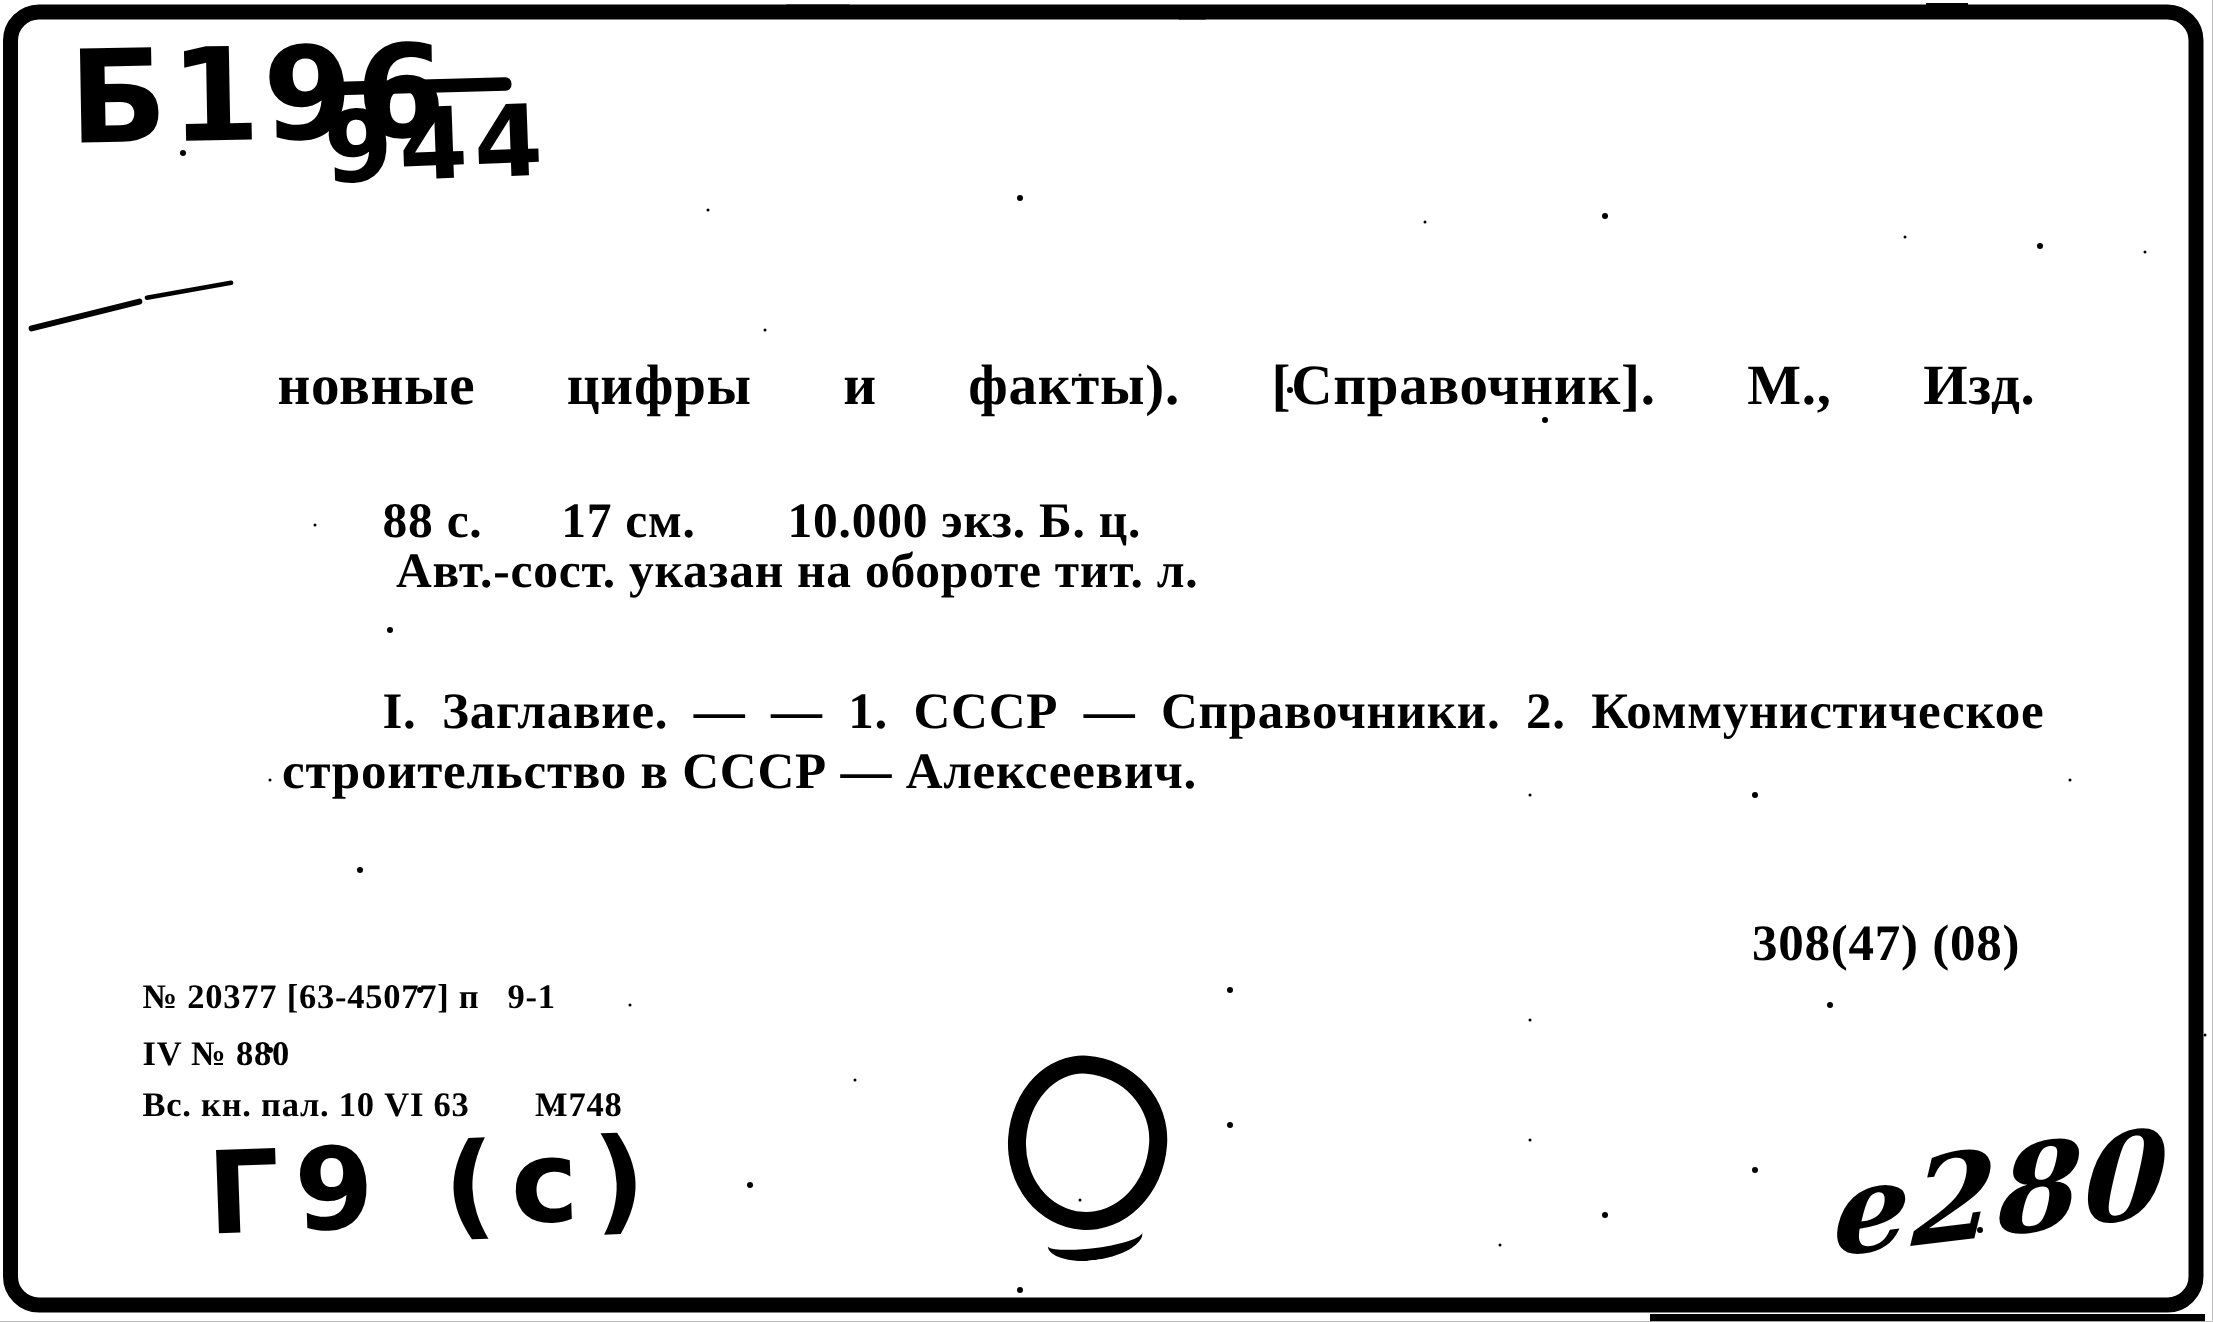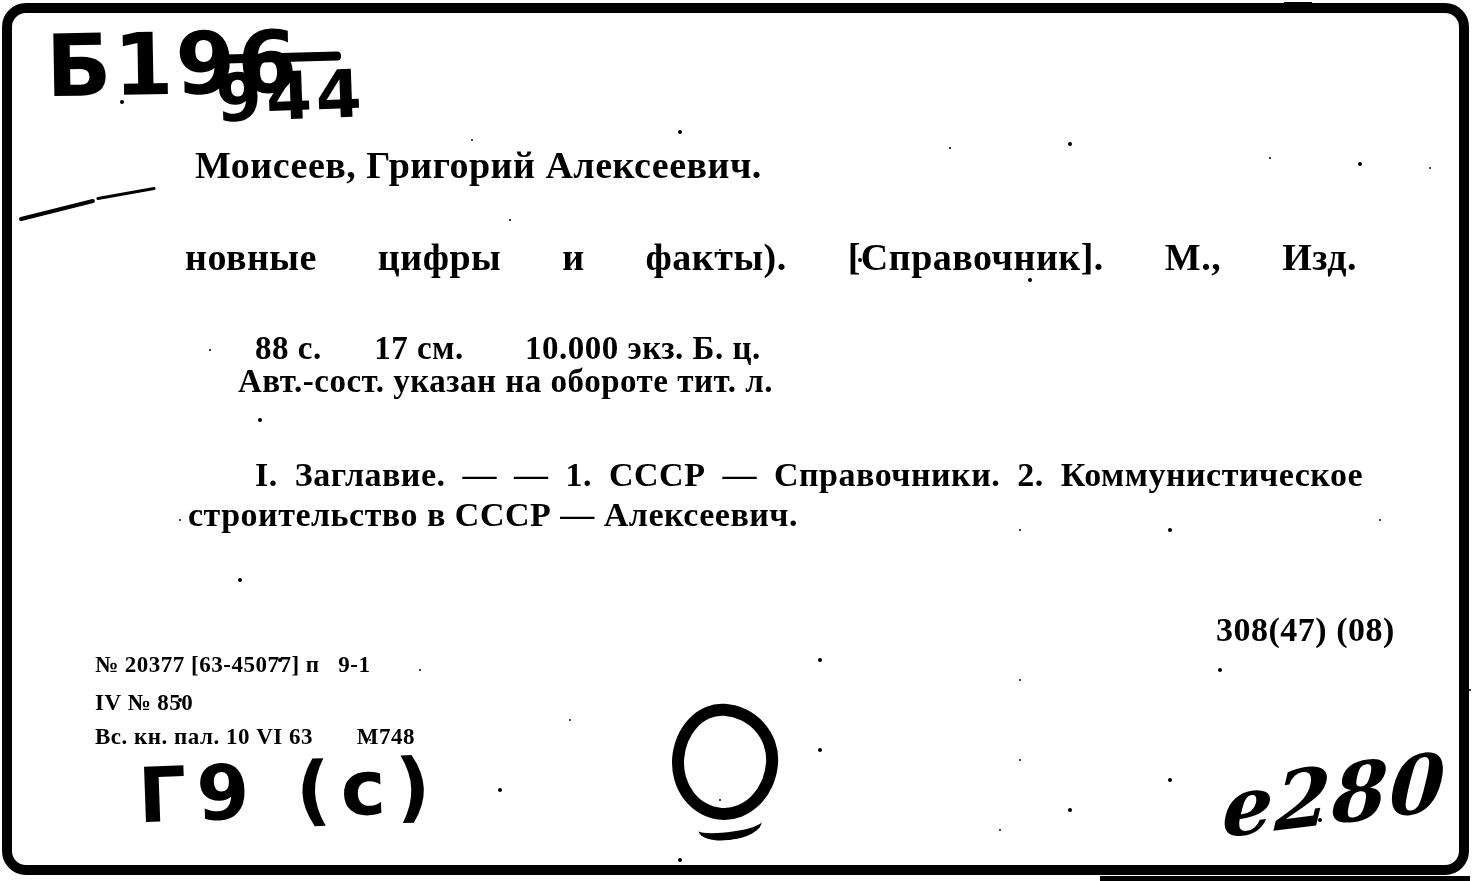--- a/index.html
+++ b/index.html
@@ -99,39 +99,38 @@
 <body>
 
 <div id="card">
 
   <div id="frame"></div>
 
   <div id="hw-class" class="hand">Б196</div>
   <div id="hw-bar"></div>
   <div id="hw-cutter" class="hand">944</div>
 
-  <div class="txt body38" style="left:195px; top:144px;">Моисеев, Григорий Алексеевич.</div>
 
 
   <div class="txt body38 just" style="left:185px; top:236px; width:1172px;">новные цифры и факты). [Справочник]. М., Изд.</div>
 
 
   <div class="txt body33" style="left:255px; top:330px;">88 с.      17 см.       10.000 экз. Б. ц.</div>
 
-  <div class="txt body33" style="left:238px; top:363px;">Авт.-сост. указан на обороте тит. л.</div>
+  <div class="txt body33" style="left:264px; top:363px;">Авт.-сост. указан на обороте тит. л.</div>
 
   <div class="txt body34 just" style="left:255px; top:455px; width:1108px; height:42px;">I. Заглавие. — — 1. СССР — Справочники. 2. Коммунистическое</div>
 
   <div class="txt body34" style="left:188px; top:495px;">строительство в СССР — Алексеевич.</div>
 
-  <div class="txt body34" style="left:1168px; top:610px;margin-left:48px;">308(47) (08)</div>
+  <div class="txt body34" style="left:1168px; top:610px;">308(47) (08)</div>
 
   <div class="txt body31" style="left:95px; top:652px;">№ 20377 [63-45077] п   9-1</div>
 
-  <div class="txt body31" style="left:95px; top:690px;">IV № 850</div>
+  <div class="txt body31" style="left:95px; top:690px;">IV № 880</div>
 
   <div class="txt body31" style="left:95px; top:724px;text-align:right;">Вс. кн. пал. 10 VI 63       М748</div>
 
   <div id="hw-shelf" class="hand">Г9 (с)</div>
 
   <div id="stamp"></div>
   <div id="stamp-tail"></div>
 
   <div id="hw-code" class="hand">е280</div>
 

